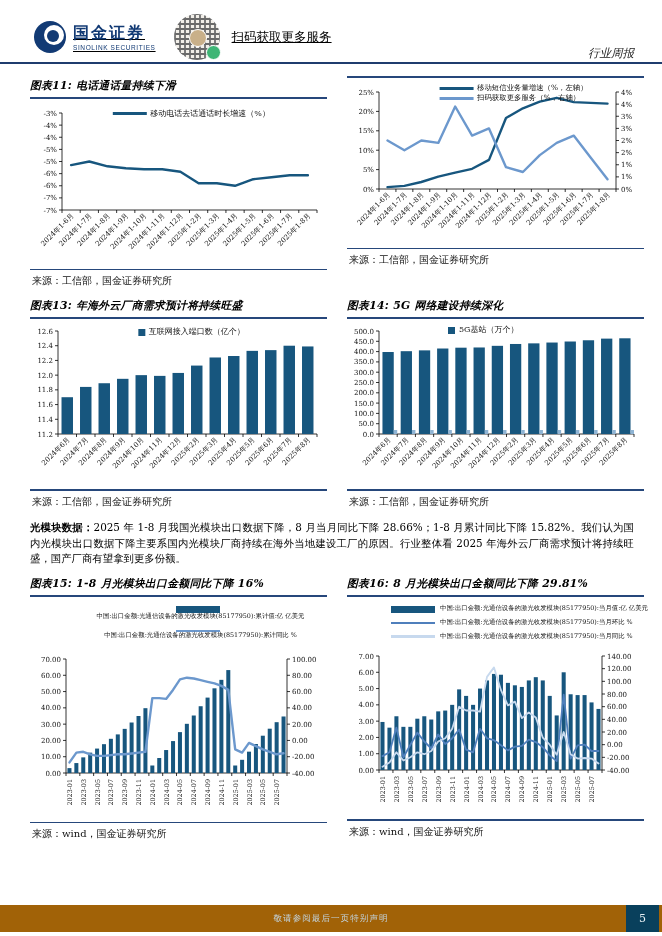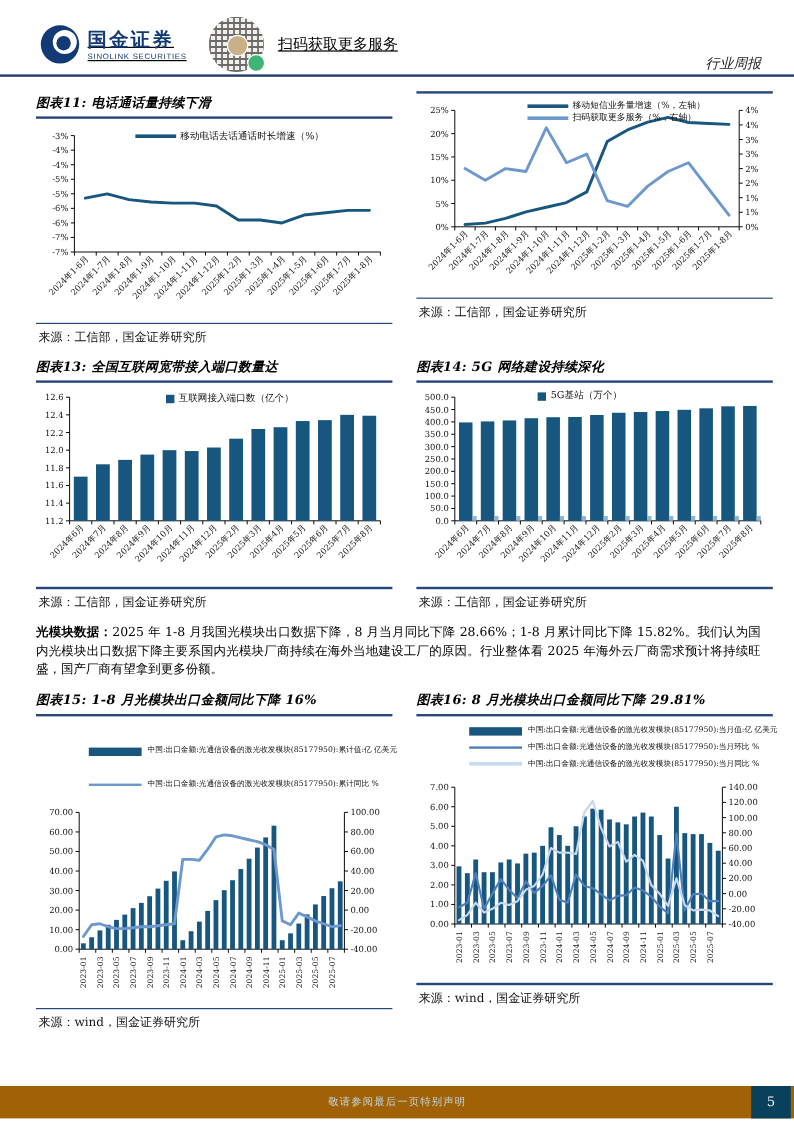--- a/index.html
+++ b/index.html
@@ -42,21 +42,21 @@
   .mk{display:inline-block;margin-right:4px;flex:0 0 auto;}
   .lg0,.lg1,.lg2,.lg3{position:absolute;}
   .lg0{top:8px;left:50%;transform:translateX(-42%);}
   .lg1{top:4px;left:50%;transform:translateX(-38%);font-size:7.4px;}
   .lg1 .lg-row{margin-bottom:1px;}
   .lg2{top:6px;left:50%;transform:translateX(-38%);}
   .lg3{top:4px;left:34%;}
   .lg0 .mk-line,.lg1 .mk-line{width:34px;height:3px;}
   .lg2 .mk-bar,.lg3 .mk-bar{width:7px;height:7px;}
   .lg4,.lg5{position:static;padding:3px 0 2px 44px;font-size:6.4px;}
-  .lg4 .lg-row{margin:20px 0 9px 0;}
+  .lg4 .lg-row{margin:4px 0 9px 0;flex-direction:column;}
   .lg5 .lg-row{margin:3px 0 6px 0;}
   .lg4 .mk,.lg5 .mk{margin-right:5px;}
   .lg4 .mk-bar,.lg5 .mk-bar{width:44px;height:7px;}
   .lg4 .mk-line,.lg5 .mk-line{width:44px;height:2.5px;}
   
   footer{position:absolute;left:0;right:0;bottom:4px;height:27px;background:#a16207;
          display:flex;align-items:center;justify-content:center;}
   .foot-text{font-size:8.6px;color:#c3d4df;letter-spacing:1px;}
   .page-box{position:absolute;right:3px;top:0;bottom:0;width:33px;background:#09405c;color:#e8f0f5;
             display:flex;align-items:center;justify-content:center;font-size:11px;}
@@ -237,21 +237,21 @@
             </div>
           </div>
         <div class="rule-bot"></div>
         <div class="fig-source">来源：工信部，国金证券研究所</div>
       </section>
     </div>
 
 
     <div class="fig-grid">
       <section class="figure">
-        <h3 class="fig-title">图表13: 全国互联网宽带接入端口数量达</h3>
+        <h3 class="fig-title">图表13: 年海外云厂商需求预计将持续旺盛</h3>
         <div class="rule-top"></div>
         <div class="chart" id="chart-2" style="height:165px">
             <svg width="297" height="165">
               <line x1="28" y1="10" x2="28" y2="113" stroke="#000" stroke-width="0.8"></line>
               <line x1="28" y1="113" x2="287" y2="113" stroke="#000" stroke-width="0.8"></line>
               <line x1="28" y1="10" x2="25" y2="10" stroke="#000" stroke-width="0.8"></line>
               <text x="23" y="12.5" text-anchor="end" font-size="7" fill="#111">12.6</text>
               <line x1="28" y1="24.714285714285715" x2="25" y2="24.714285714285715" stroke="#000" stroke-width="0.8"></line>
               <text x="23" y="27.214285714285715" text-anchor="end" font-size="7" fill="#111">12.4</text>
               <line x1="28" y1="39.42857142857143" x2="25" y2="39.42857142857143" stroke="#000" stroke-width="0.8"></line>

